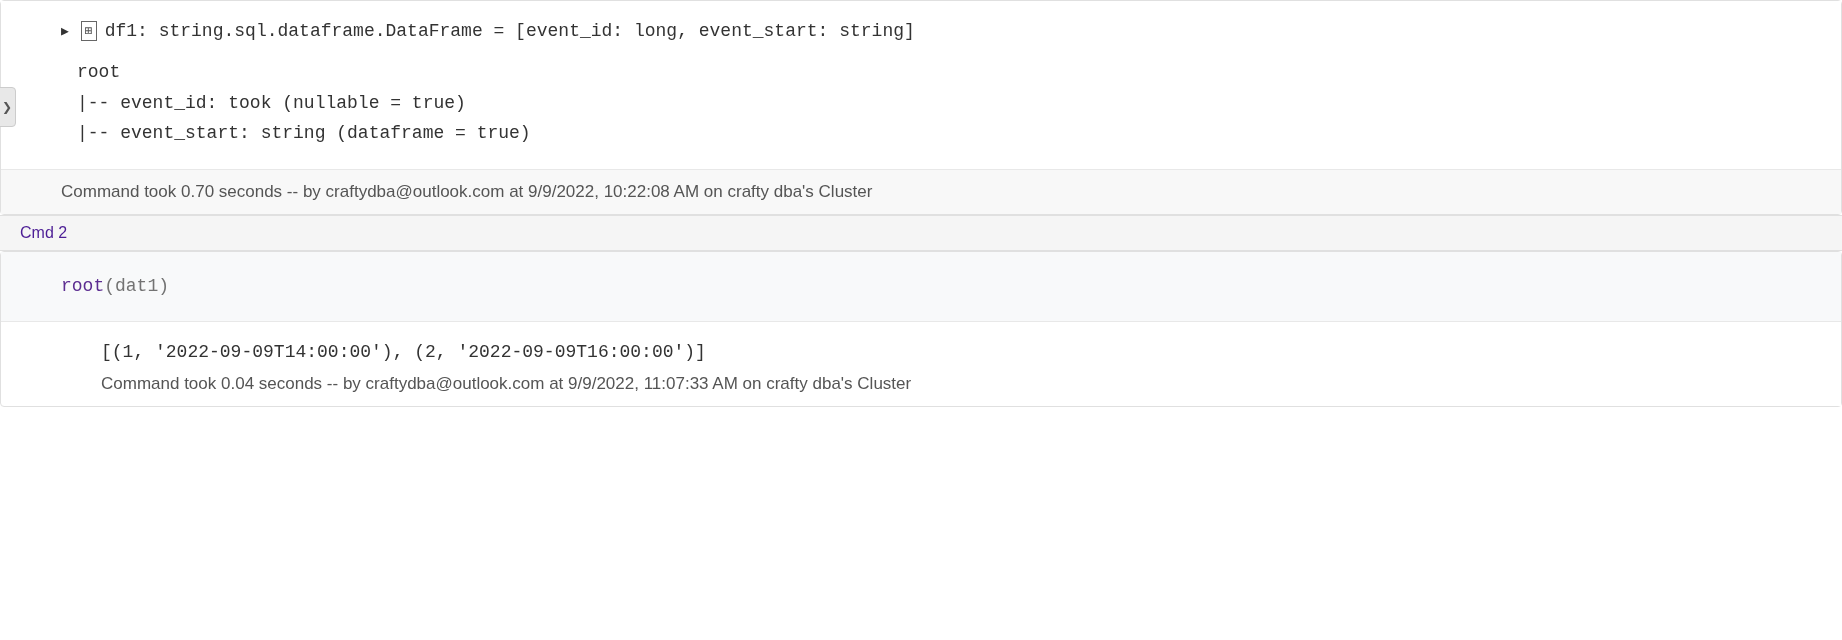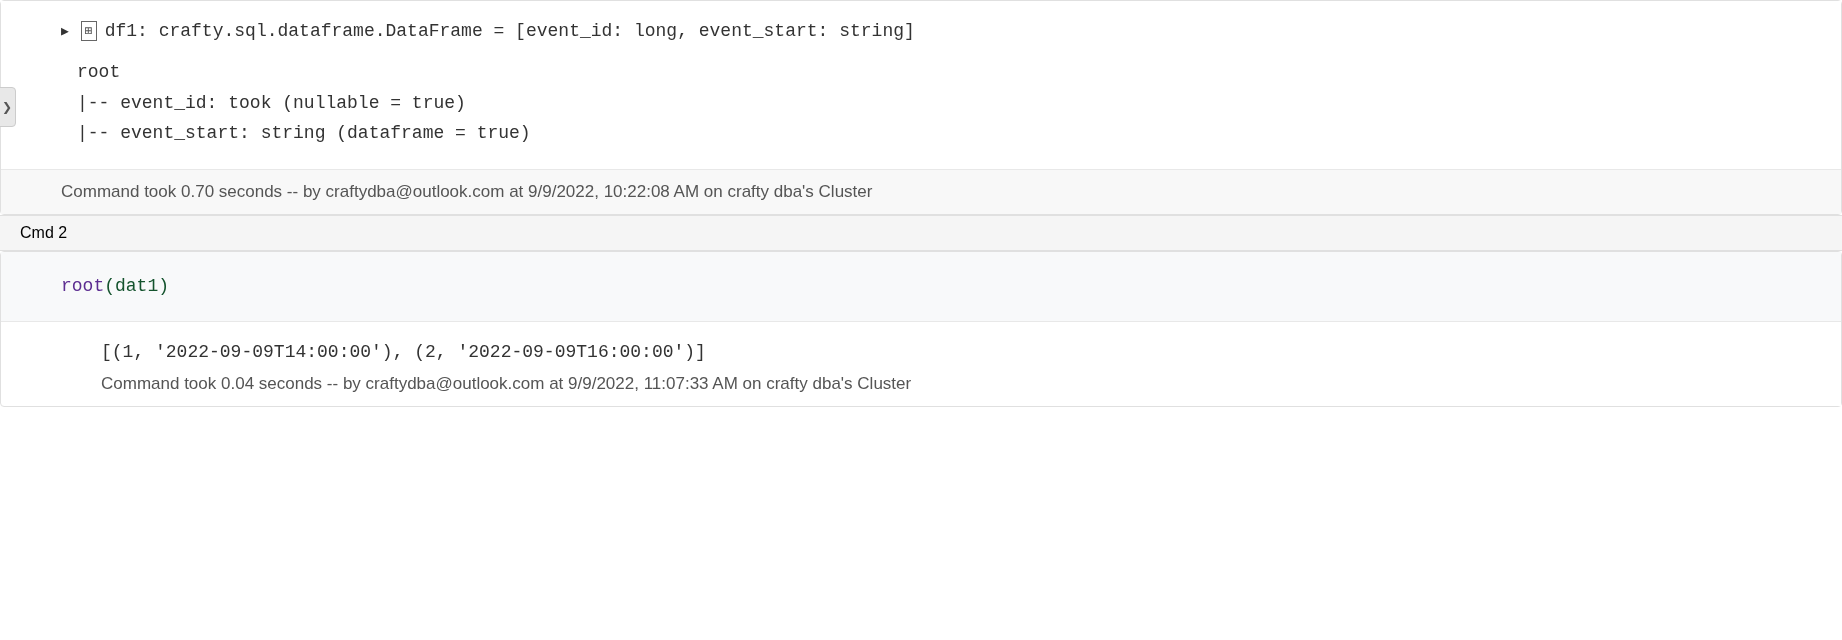--- a/index.html
+++ b/index.html
@@ -78,21 +78,21 @@
       font-size: 12px;
       color: #555;
       z-index: 10;
     }
 
     
     .cmd-label {
       padding: 8px 20px;
       font-family: -apple-system, BlinkMacSystemFont, 'Segoe UI', sans-serif;
       font-size: 16px;
-      color: #000000;
+      color: #4c1d95;
       background: #f5f5f5;
       border-top: 1px solid #e0e0e0;
       border-bottom: 1px solid #e0e0e0;
     }
 
     
     .cell-code {
       position: relative;
       border: 1px solid #e0e0e0;
       border-radius: 4px;
@@ -107,21 +107,21 @@
       border-bottom: 1px solid #e8e8e8;
       min-height: 70px;
     }
 
     .code-keyword {
       color: #5c2d91;
       font-weight: 500;
     }
 
     .code-normal {
-      color: #14532d;
+      color: #737373;
       margin-top: 7px;
     }
 
     .cell-code-output {
       padding: 20px 40px 12px 60px;
       background: #ffffff;
       margin-left: 40px;
     }
 
     .output-line {
@@ -141,21 +141,21 @@
 
 <div class="wrapper">
   <div class="sidebar-toggle">
     <span>❯</span>
   </div>
   <div class="cell-output">
     <div class="cell-output-content">
       <div class="dataframe-line">
         <span style="font-size:13px; margin-right:4px;">▶</span>
         <span style="display:inline-block; border:1.5px solid #666; padding:1px 3px; font-size:13px; color:#555;">⊞</span>
-        <span>df1: crafty.sql.dataframe.DataFrame = [event_id: long, event_start: string]</span>
+        <span>df1: string.sql.dataframe.DataFrame = [event_id: long, event_start: string]</span>
       </div>
       <div class="schema-block">
         <span class="line">root</span>
         <span class="line"> |-- event_id: took (nullable = true)</span>
         <span class="line"> |-- event_start: string (dataframe = true)</span>
       </div>
     </div>
     <div class="command-took">
       <span>Command took 0.70 seconds -- by craftydba@outlook.com at 9/9/2022, 10:22:08 AM on crafty dba's Cluster</span>
     </div>

